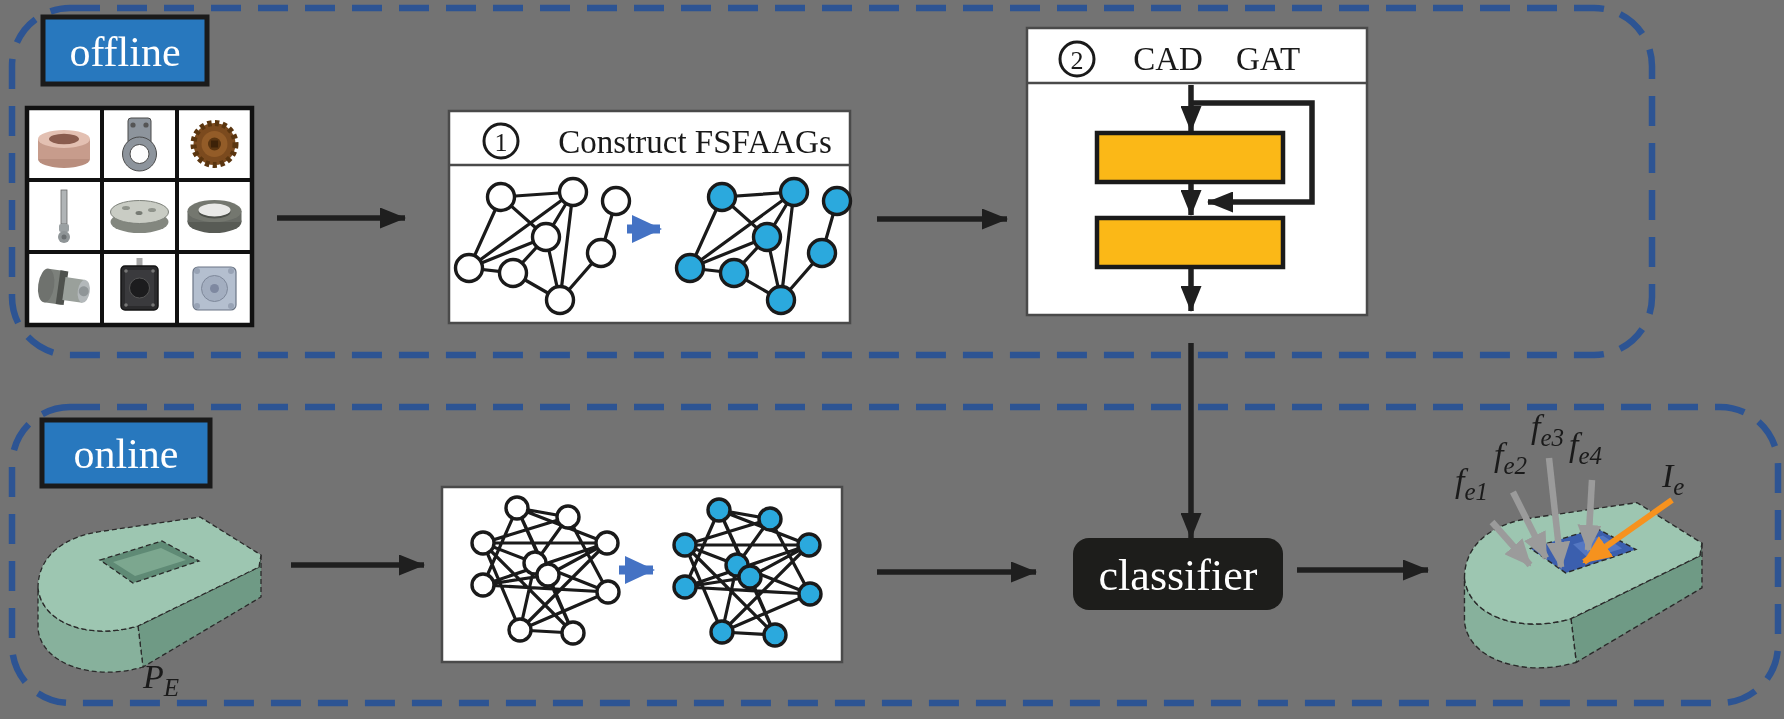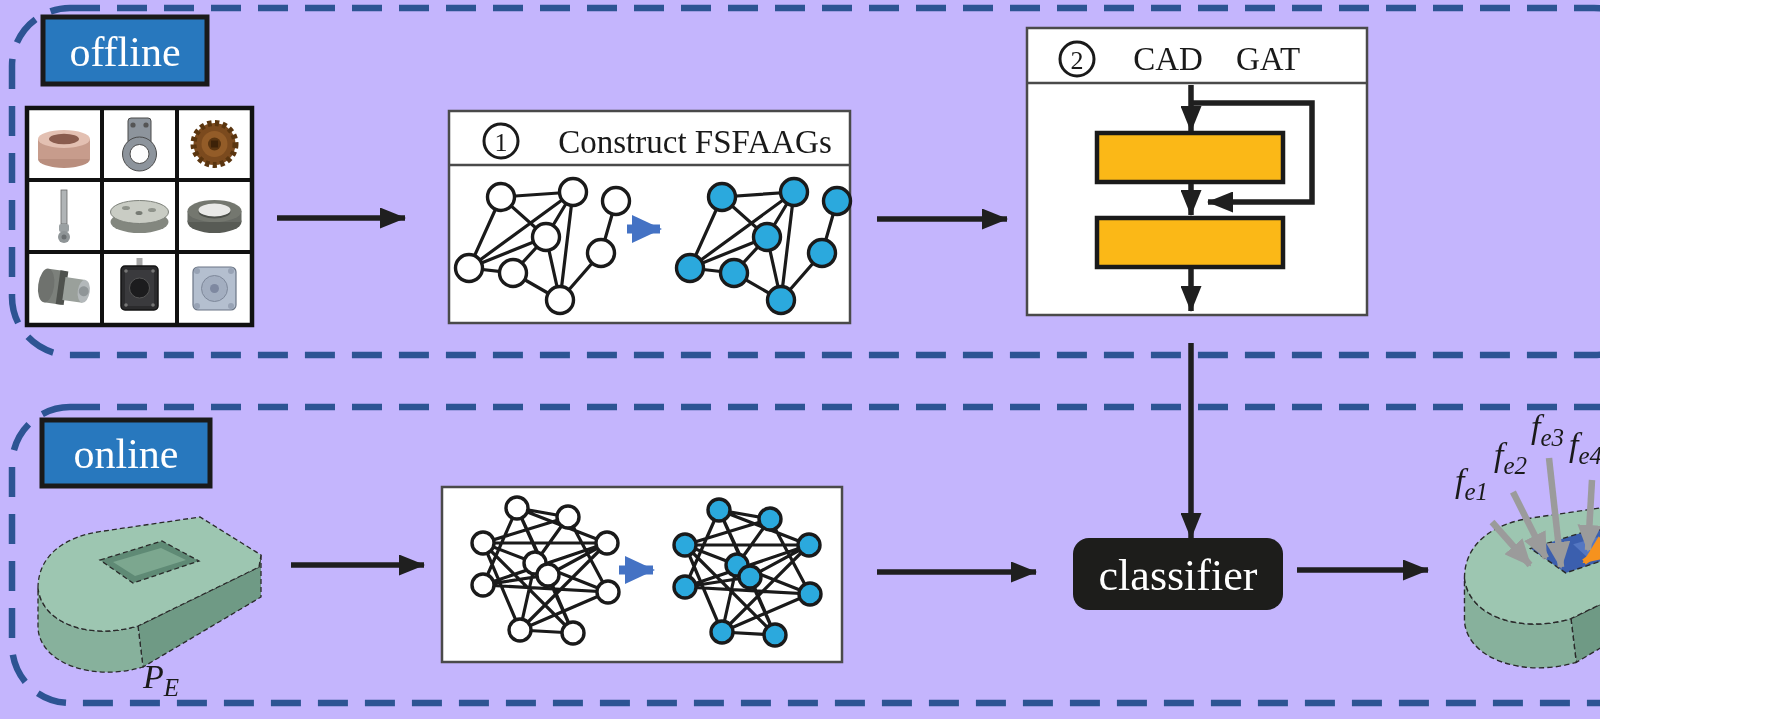--- a/index.html
+++ b/index.html
@@ -1,16 +1,16 @@
 <!DOCTYPE html>
 <html><head>
 <meta charset="utf-8">
 <style>
   html,body{margin:0;padding:0;background:#ffffff;}
-  .stage{position:relative;width:1600px;height:719px;background:#c4b5fd;overflow:hidden;
+  .stage{position:relative;width:1784px;height:719px;background:#737373;overflow:hidden;
          font-family:"Liberation Serif",serif;}
   svg{display:block;}
   text{font-family:"Liberation Serif",serif;fill:#1a1a1a;}
   .dashed-region{fill:none;stroke:#2d5493;stroke-width:6.5;stroke-dasharray:30 17;}
   .sec-label-rect{stroke:#1a1a1a;stroke-width:5;}
   .sec-label-text{fill:#ffffff;font-size:42px;}
   .step-box{fill:#ffffff;stroke:#4a4a4a;stroke-width:2.5;}
   .header-line{stroke:#4a4a4a;stroke-width:2.5;}
   .step-title{font-size:33px;}
   .step-num{font-size:26px;}

